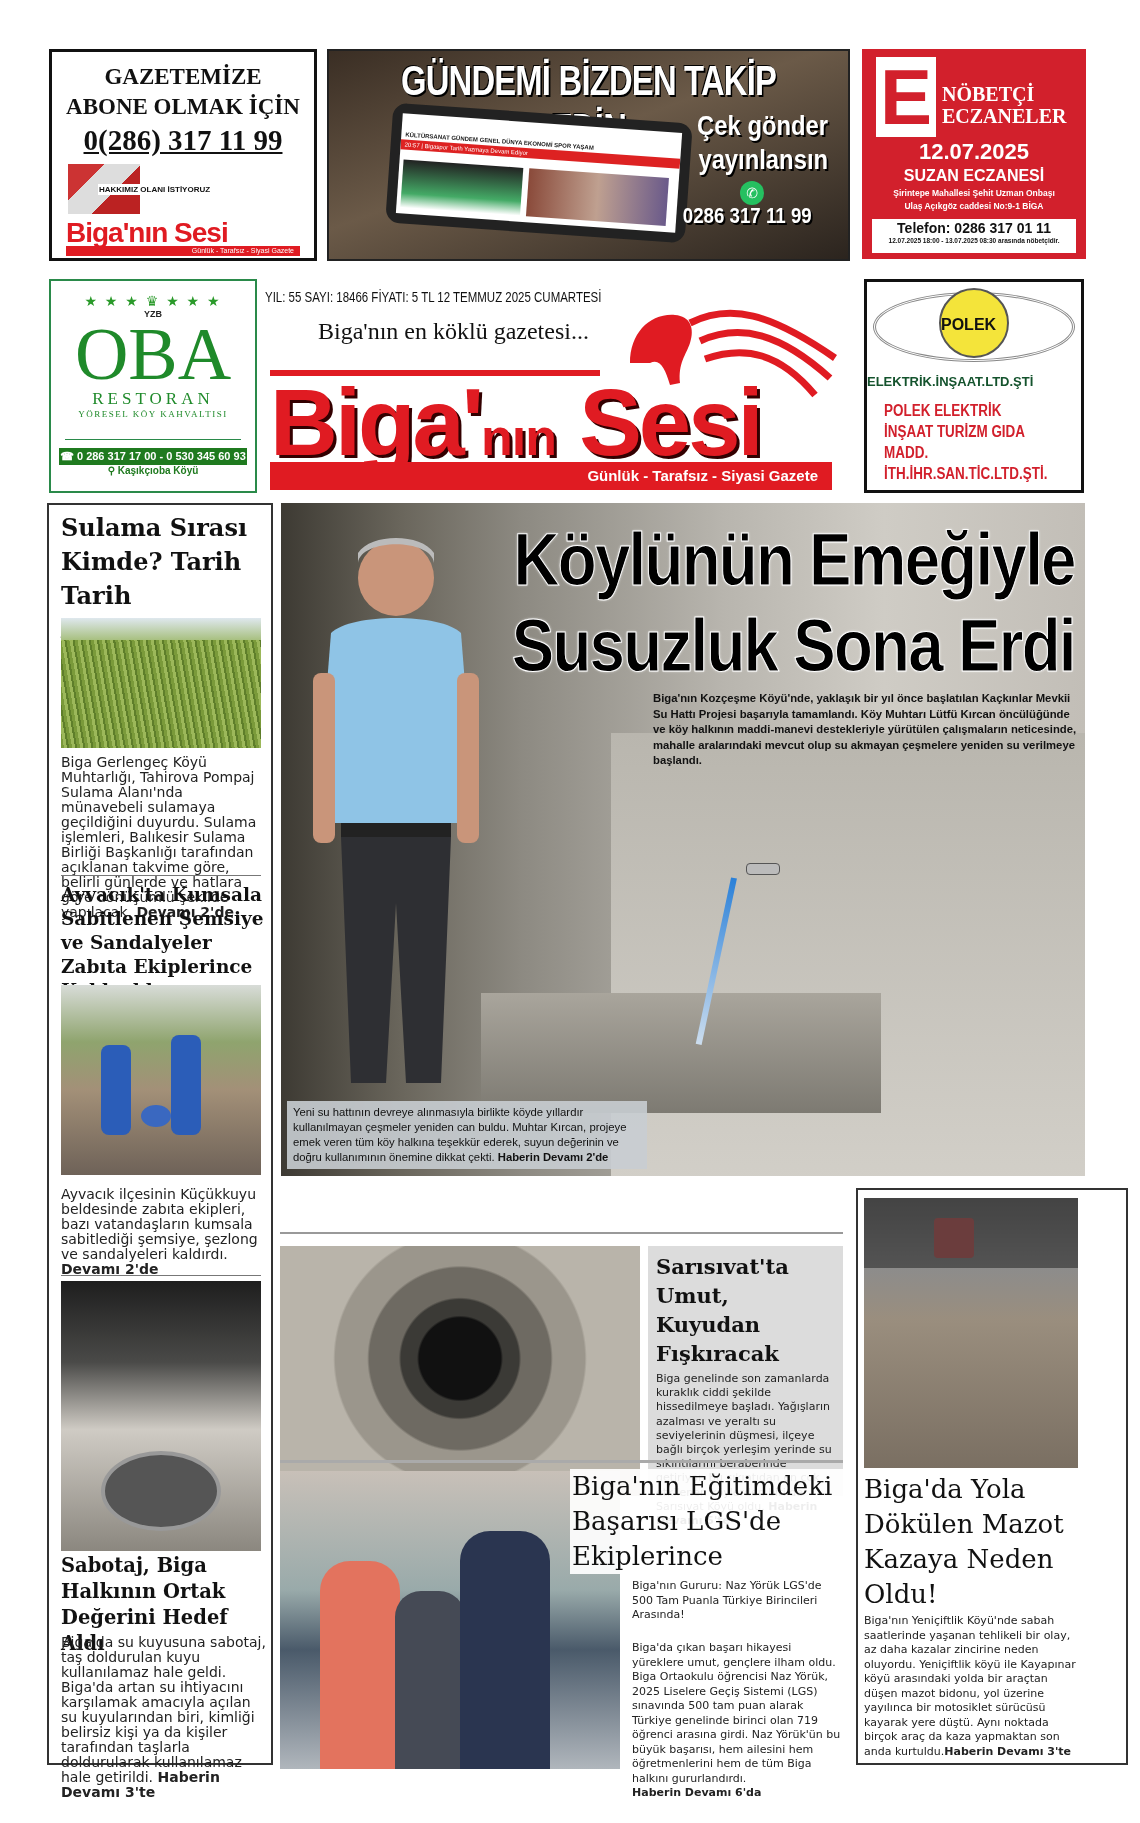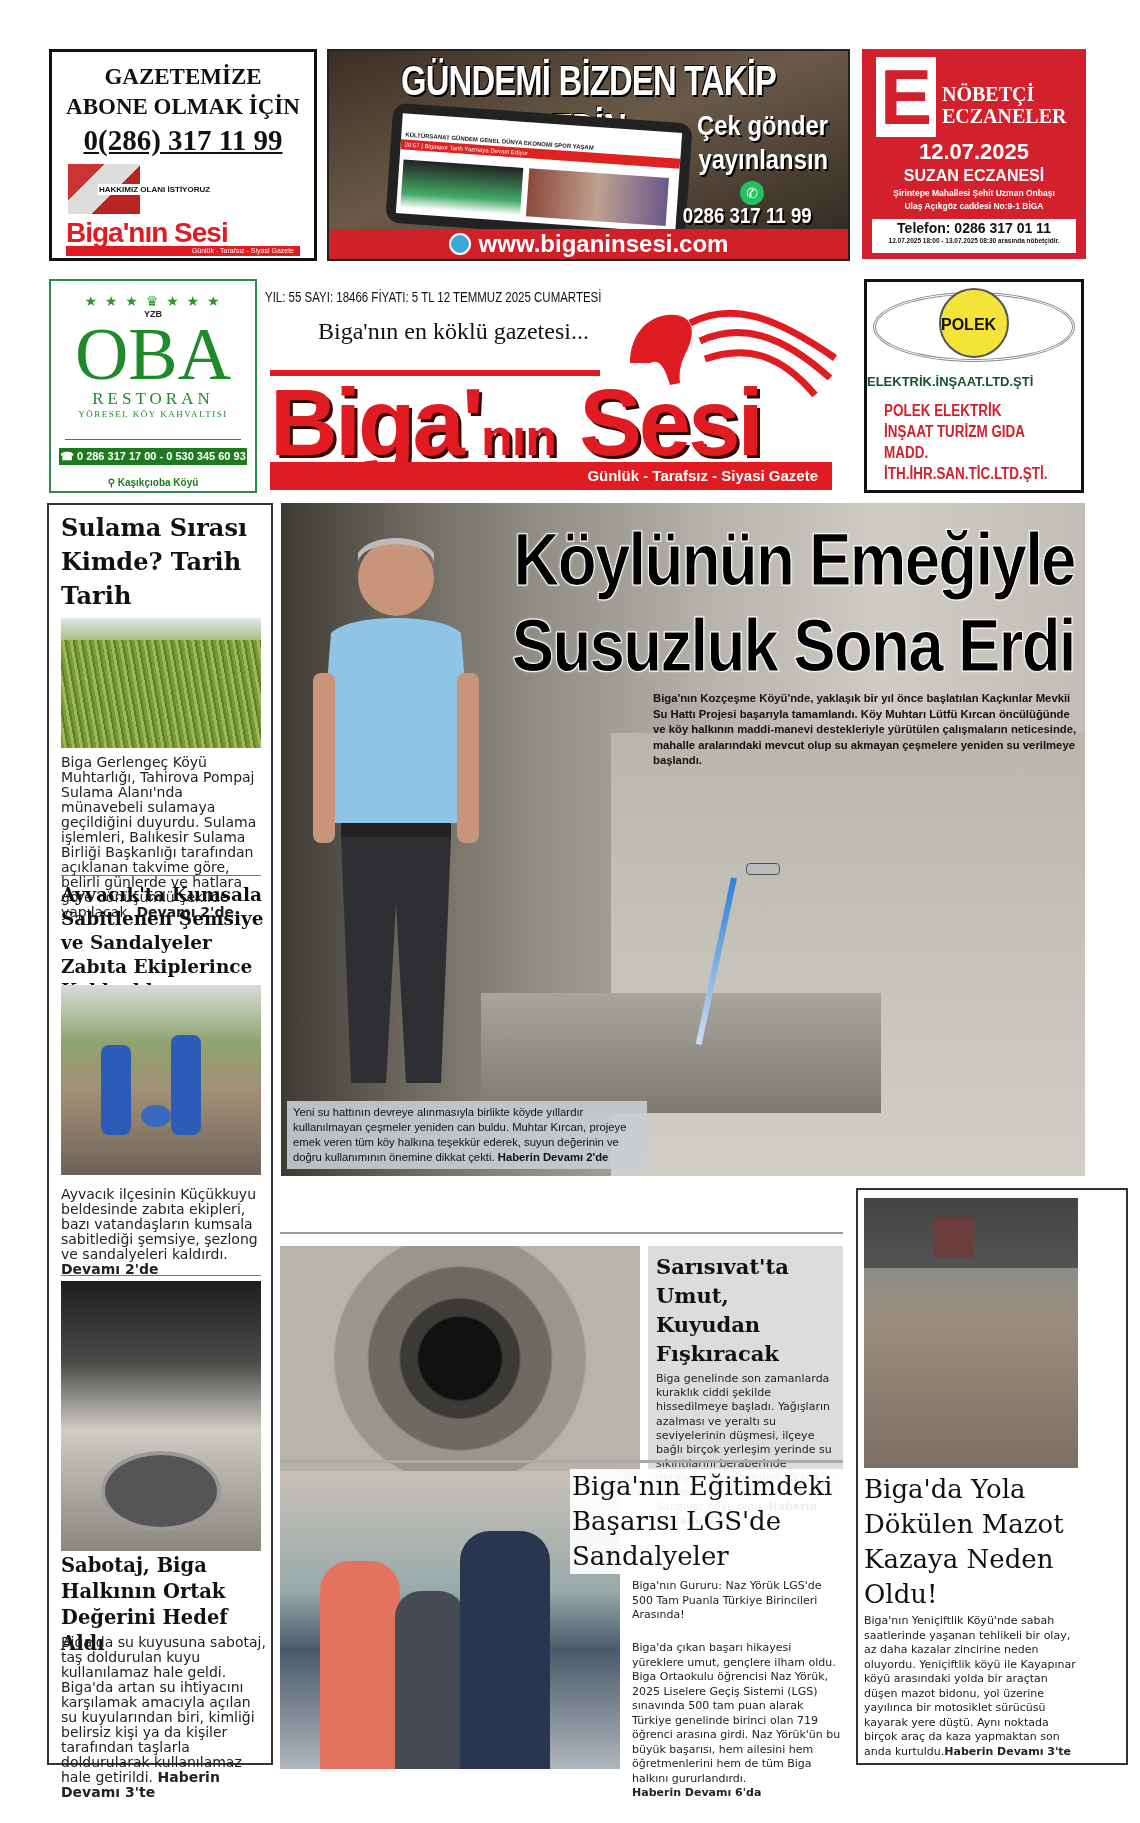--- a/index.html
+++ b/index.html
@@ -39,21 +39,21 @@
   #ad-eczane .telbox{position:absolute;left:10px;right:10px;top:170px;height:34px;background:#fff;color:#111}
   #ad-eczane .telbox .t{font-weight:bold;font-size:14px;line-height:18px}
   #ad-eczane .telbox .s{font-size:6.5px;font-weight:bold}
   
   #ad-oba{left:49px;top:279px;width:208px;height:214px;border:2px solid #2a8a4a;text-align:center;background:#fff}
   #ad-oba .stars{color:#2a9a2a;font-size:14px;margin-top:12px;letter-spacing:2px}
   #ad-oba .yzb{font-size:9px;font-weight:bold;color:#222}
   #ad-oba .oba{font-family:"Liberation Serif",serif;color:#1f8a2a;font-size:74px;line-height:70px}
   #ad-oba .rest{font-family:"Liberation Serif",serif;color:#1f8a2a;font-size:17px;letter-spacing:4px}
   #ad-oba .yor{font-family:"Liberation Serif",serif;color:#1f8a2a;font-size:9px;letter-spacing:1.5px;border-bottom:1px solid #2a8a4a;margin:0 14px;padding-bottom:20px}
-  #ad-oba .phone{background:#1f7a1f;color:#fff;font-size:11px;font-weight:bold;margin:8px 8px 12px;padding:2px 0}
+  #ad-oba .phone{background:#1f7a1f;color:#fff;font-size:11px;font-weight:bold;margin:8px 8px 0;padding:2px 0}
   #ad-oba .loc{color:#1f7a1f;font-size:10px;font-weight:bold}
   
   #mast-meta{left:265px;top:289px;font-size:14px;font-stretch:condensed;transform:scaleX(.82);transform-origin:left;white-space:nowrap}
   #mast-slogan{left:318px;top:318px;font-family:"Liberation Serif",serif;font-size:24px}
   #mast-line{left:270px;top:370px;width:330px;height:6px;background:#e01b22}
   #mast-logo{left:270px;top:378px;width:560px;height:90px;color:#e01b22;font-weight:900;font-size:94px;line-height:90px;letter-spacing:-3px;text-shadow:3px 3px 0 #300}
   #mast-logo .nin{font-size:52px;letter-spacing:-1px}
   #mast-horse{left:620px;top:303px;width:220px;height:95px}
   #mast-bar{left:270px;top:462px;width:562px;height:28px;background:#e01b22;color:#fff;font-weight:bold;font-size:15px;text-align:right;padding-right:14px;line-height:28px}
   
@@ -110,21 +110,20 @@
       <div class="img1"></div>
       <div class="img2"></div>
     </div>
   </div>
   <div class="cek">
     <div>Çek gönder</div>
     <div>yayınlansın</div>
   </div>
   <div class="wa">✆</div>
   <div class="tel">0286 317 11 99</div>
-  <div class="web"><span class="g"></span><span>www.biganinsesi.com</span></div>
 </div>
 
 <div class="abs" id="ad-eczane">
   <div class="E">E</div>
   <div class="t1">
     <div>NÖBETÇİ</div>
     <div>ECZANELER</div>
   </div>
   <div class="date">12.07.2025</div>
   <div class="name">SUZAN ECZANESİ</div>
@@ -224,21 +223,21 @@
     <div class="body" style="font-size:11px;line-height:14.2px;margin-top:4px"><span>Biga genelinde son zamanlarda kuraklık ciddi şekilde hissedilmeye başladı. Yağışların azalması ve yeraltı su seviyelerinin düşmesi, ilçeye bağlı birçok yerleşim yerinde su sıkıntılarını beraberinde getiriyor. Bu sıkıntıdan en çok etkilenen köylerden biri de Sarısıvat Köyü oldu.</span> <b>Haberin Devamı  5'te</b></div>
   </div>
 </div>
 
 <div class="abs" id="story-lgs">
   <div class="photo">
     <div style="position:absolute;left:40px;top:90px;width:80px;height:210px;background:#e3735e;border-radius:30px 30px 0 0"></div>
     <div style="position:absolute;left:115px;top:120px;width:70px;height:180px;background:#454a55;border-radius:26px 26px 0 0"></div>
     <div style="position:absolute;left:180px;top:60px;width:90px;height:240px;background:#2a3550;border-radius:30px 30px 0 0"></div>
   </div>
-  <div class="abs hl" style="left:290px;top:6px;width:275px;font-family:'DejaVu Serif',serif;font-weight:normal;font-size:26px;line-height:35px;background:rgba(255,255,255,.92);padding-left:2px">Biga'nın Eğitimdeki Başarısı LGS'de Sandalyeler</div>
+  <div class="abs hl" style="left:290px;top:6px;width:275px;font-family:'DejaVu Serif',serif;font-weight:normal;font-size:26px;line-height:35px;background:rgba(255,255,255,.92);padding-left:2px">Biga'nın Eğitimdeki Başarısı LGS'de Ekiplerince</div>
   <div class="abs body" style="left:352px;top:116px;width:210px;font-size:11px;line-height:14.5px">Biga'nın Gururu: Naz Yörük LGS'de 500 Tam Puanla Türkiye Birincileri Arasında!</div>
   <div class="abs body" style="left:352px;top:178px;width:212px;font-size:11px;line-height:14.5px"><span>Biga'da çıkan başarı hikayesi yüreklere umut, gençlere ilham oldu. Biga Ortaokulu öğrencisi Naz Yörük, 2025 Liselere Geçiş Sistemi (LGS) sınavında 500 tam puan alarak Türkiye genelinde birinci olan 719 öğrenci arasına girdi. Naz Yörük'ün bu büyük başarısı, hem ailesini hem öğretmenlerini hem de tüm Biga halkını gururlandırdı.</span><br><b>Haberin Devamı 6'da</b></div>
 </div>
 
 <div class="abs" id="story-mazot">
   <div class="photo">
     <div style="position:absolute;left:70px;top:20px;width:40px;height:40px;background:#d44;border-radius:4px"></div>
     <div style="position:absolute;left:0;right:0;top:0;height:70px;background:#3a3a3a;opacity:.7"></div>
   </div>
   <div class="abs hl" style="left:6px;top:282px;width:220px;font-weight:normal;font-size:26px;line-height:35px">Biga'da Yola Dökülen Mazot Kazaya Neden Oldu!</div>

